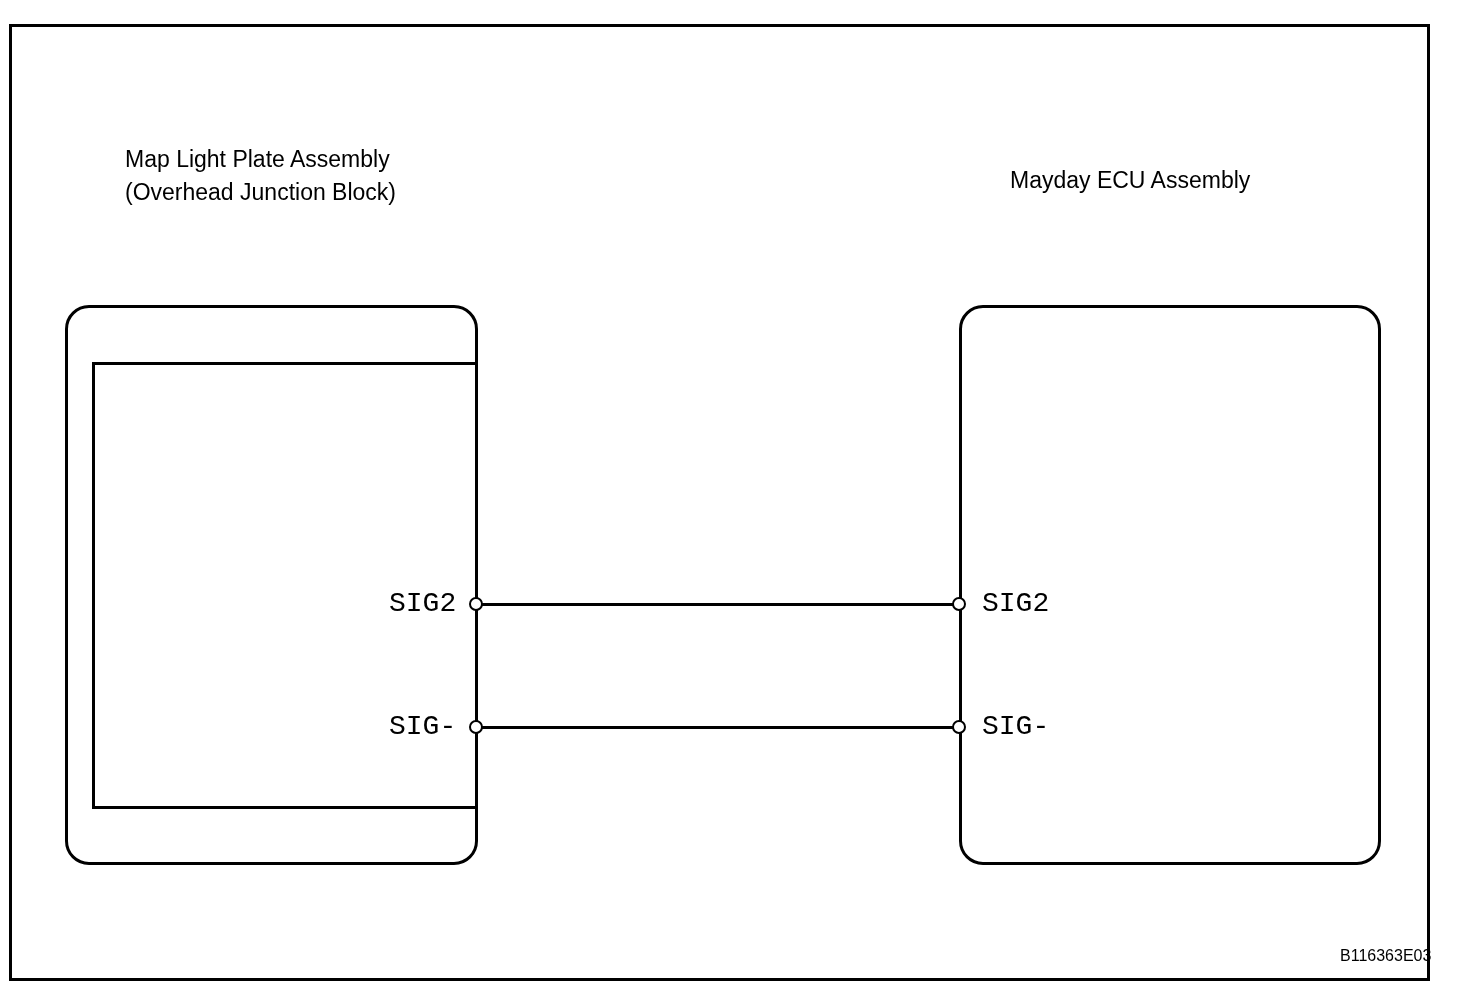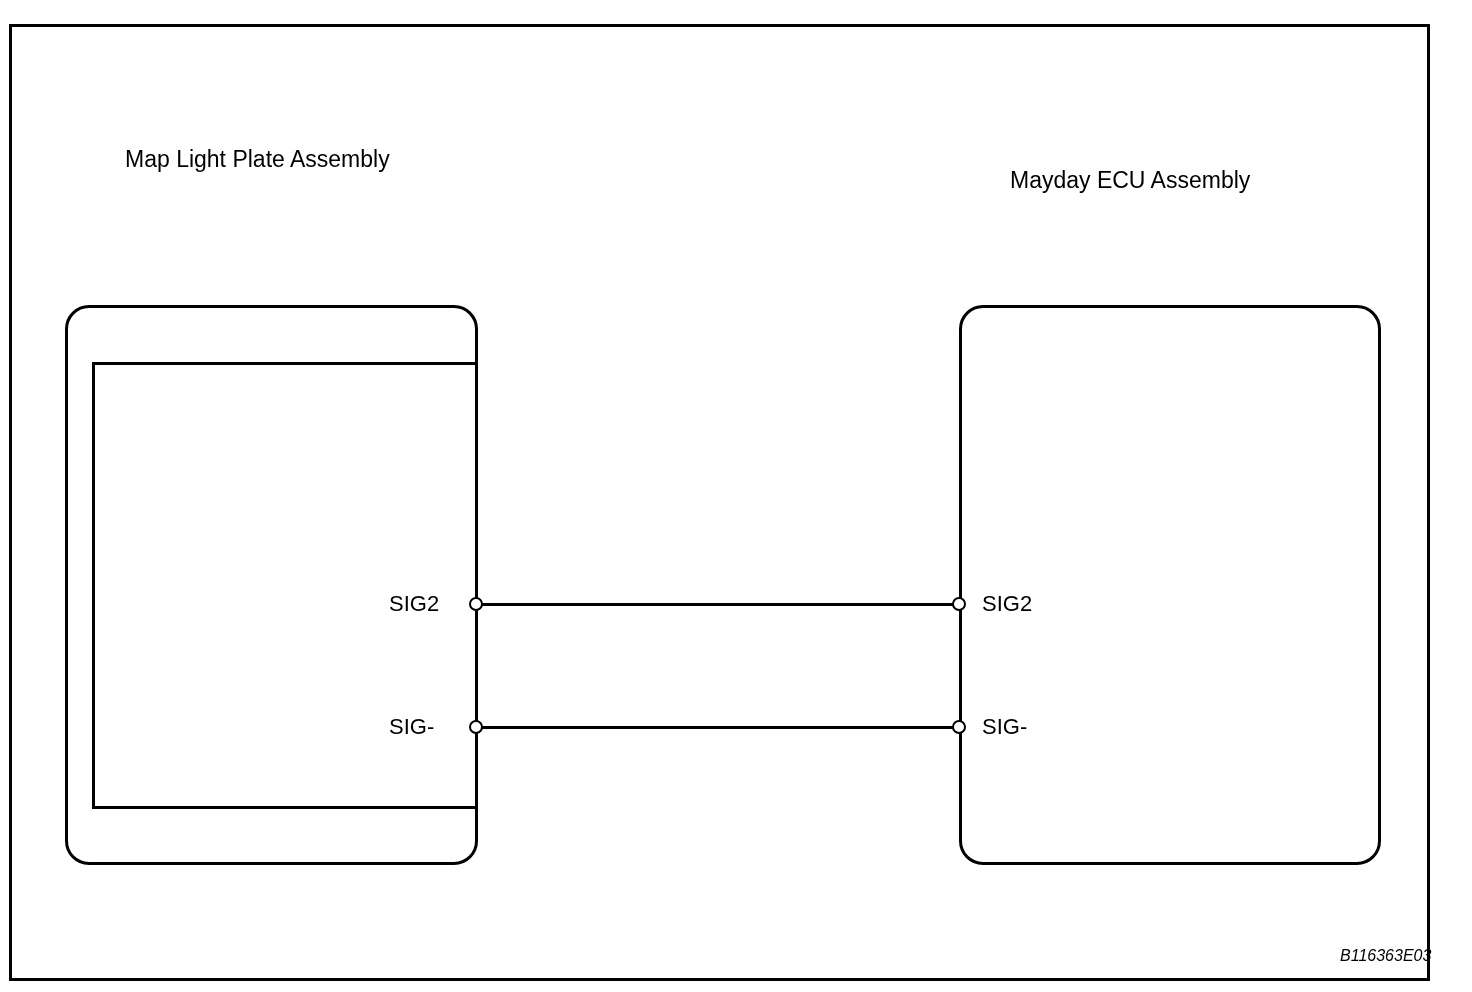--- a/index.html
+++ b/index.html
@@ -36,23 +36,24 @@
     border-radius: 24px;
   }
   .lbl {
     position: absolute;
     font-size: 23px;
     line-height: 33px;
     white-space: nowrap;
   }
   .pin-label {
     position: absolute;
-    font-size: 22px;
+    font-size: 28px;
     line-height: 24px;
     white-space: nowrap;
+    font-family: Liberation Mono, monospace;
   }
   .wire {
     position: absolute;
     height: 2.5px;
     background: #000000;
   }
   .terminal {
     position: absolute;
     width: 10px;
     height: 10px;
@@ -63,32 +64,32 @@
   }
   .figure-code {
     position: absolute;
     left: 1340px;
     top: 935px;
     width: 85px;
     text-align: right;
     font-size: 16px;
     line-height: 18px;
     white-space: nowrap;
-    font-style: italic;
   }
 </style>
 </head>
 <body>
 
 <div class="page">
 
   <div class="frame"></div>
 
   <div class="lbl" style="left:125px; top:131px;">
     <div>Map Light Plate Assembly</div>
+    <div>(Overhead Junction Block)</div>
   </div>
 
   <div class="lbl" style="left:1010px; top:152px;">Mayday ECU Assembly</div>
 
   <div class="box rounded" style="left:65px; top:293px; width:413px; height:560px;"></div>
 
   <div class="box" style="left:92px; top:350px; width:386px; height:447px;"></div>
 
 
   <div class="box rounded" style="left:959px; top:293px; width:422px; height:560px;"></div>

